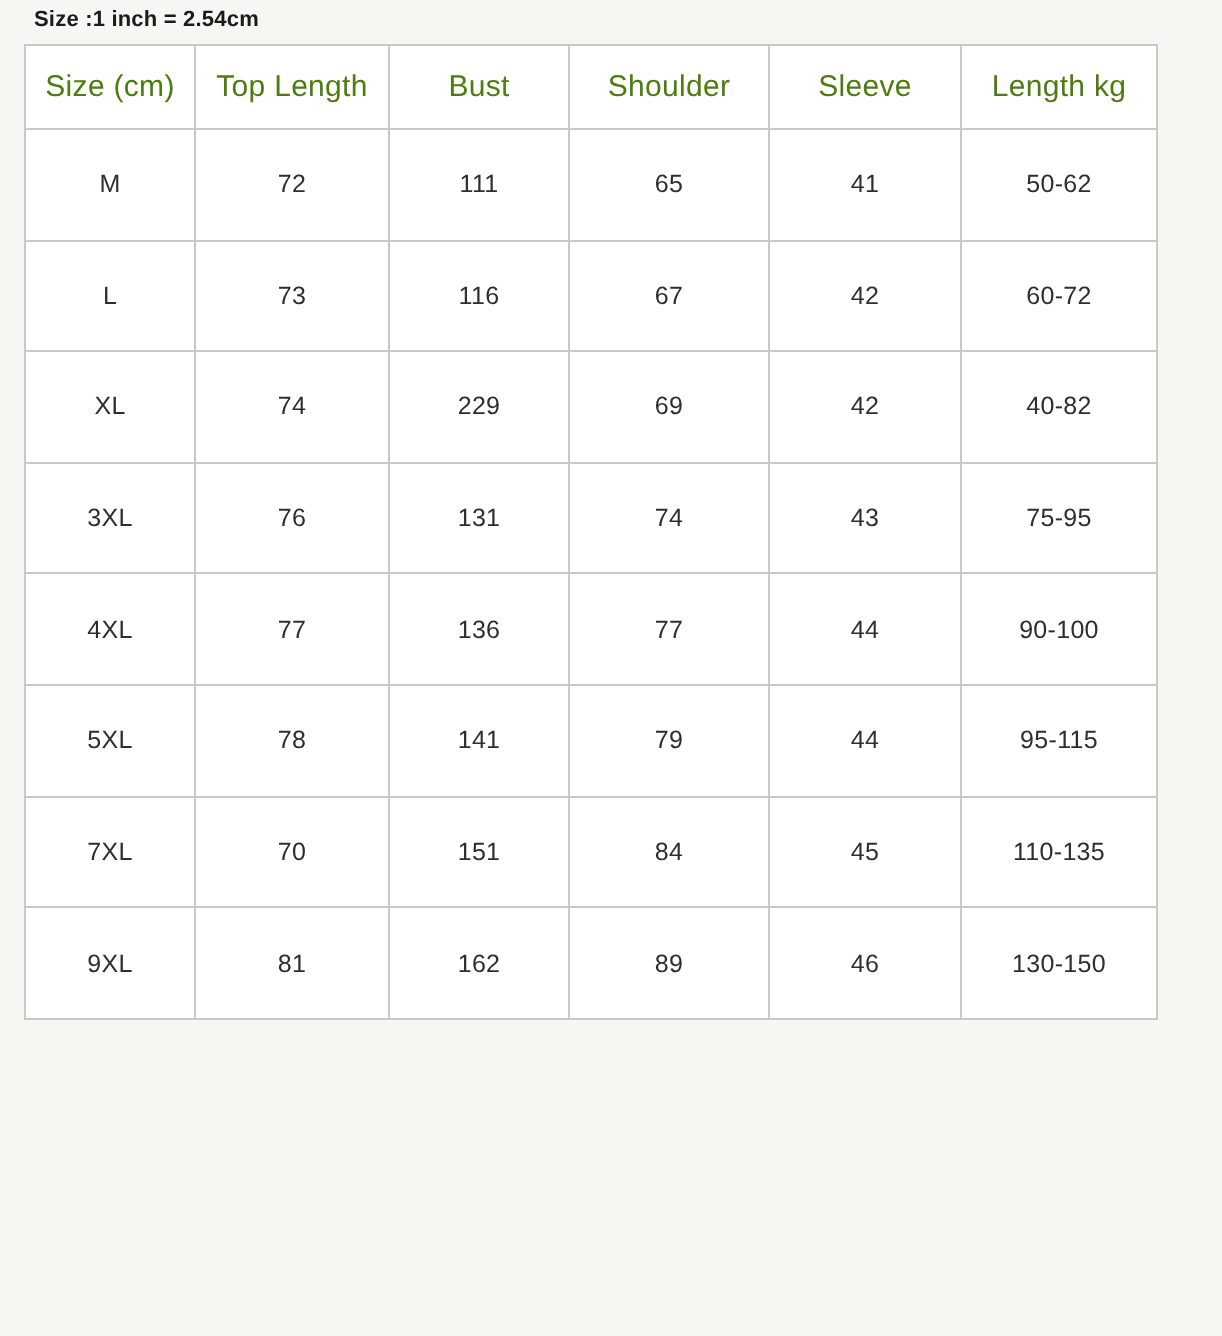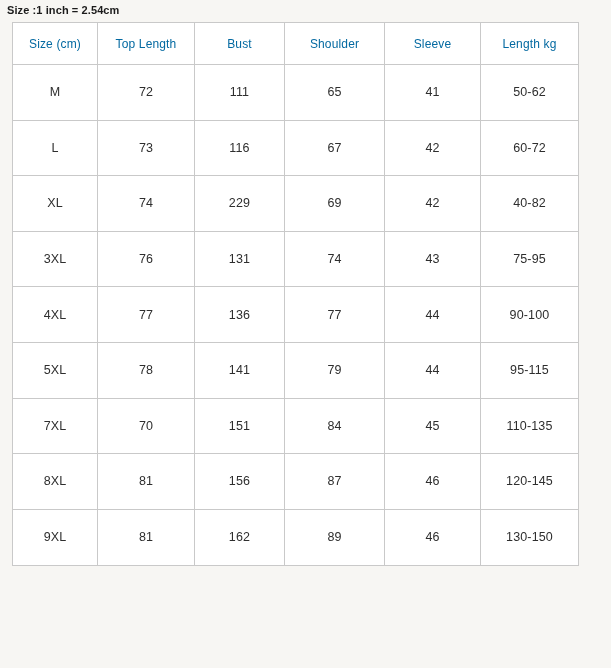--- a/index.html
+++ b/index.html
@@ -18,21 +18,21 @@
 
   .page {
     position: relative;
     width: 611px;
     height: 668px;
     box-sizing: border-box;
   }
 
   .chart-note {
     position: absolute;
-    left: 7px;
+    left: 17px;
     top: 2px;
     font-size: 11px;
     font-weight: bold;
     color: #1b1b1b;
     letter-spacing: 0.1px;
     line-height: 16px;
     white-space: nowrap;
   }
 
   .table-wrap {
@@ -64,22 +64,22 @@
     font-weight: normal;
     color: #2a2a2a;
     background: #ffffff;
     padding: 0;
     font-size: 12.5px;
     letter-spacing: 0.15px;
   }
 
   table.size-table thead th {
     height: 41px;
-    font-size: 12px;
-    color: #0369a1;
+    font-size: 15px;
+    color: #4d7c0f;
   }
 
   table.size-table tbody td {
     height: 54.6px;
     font-size: 12.5px;
     color: #2e2e2e;
   }
 
   table.size-table tbody tr:last-child td {
     height: 55px;
@@ -163,28 +163,20 @@
         </tr>
         <tr>
           <td>7XL</td>
           <td>70</td>
           <td>151</td>
           <td>84</td>
           <td>45</td>
           <td>110-135</td>
         </tr>
         <tr>
-          <td>8XL</td>
-          <td>81</td>
-          <td>156</td>
-          <td>87</td>
-          <td>46</td>
-          <td>120-145</td>
-        </tr>
-        <tr>
           <td>9XL</td>
           <td>81</td>
           <td>162</td>
           <td>89</td>
           <td>46</td>
           <td>130-150</td>
         </tr>
       </tbody>
     </table>
   </div>

